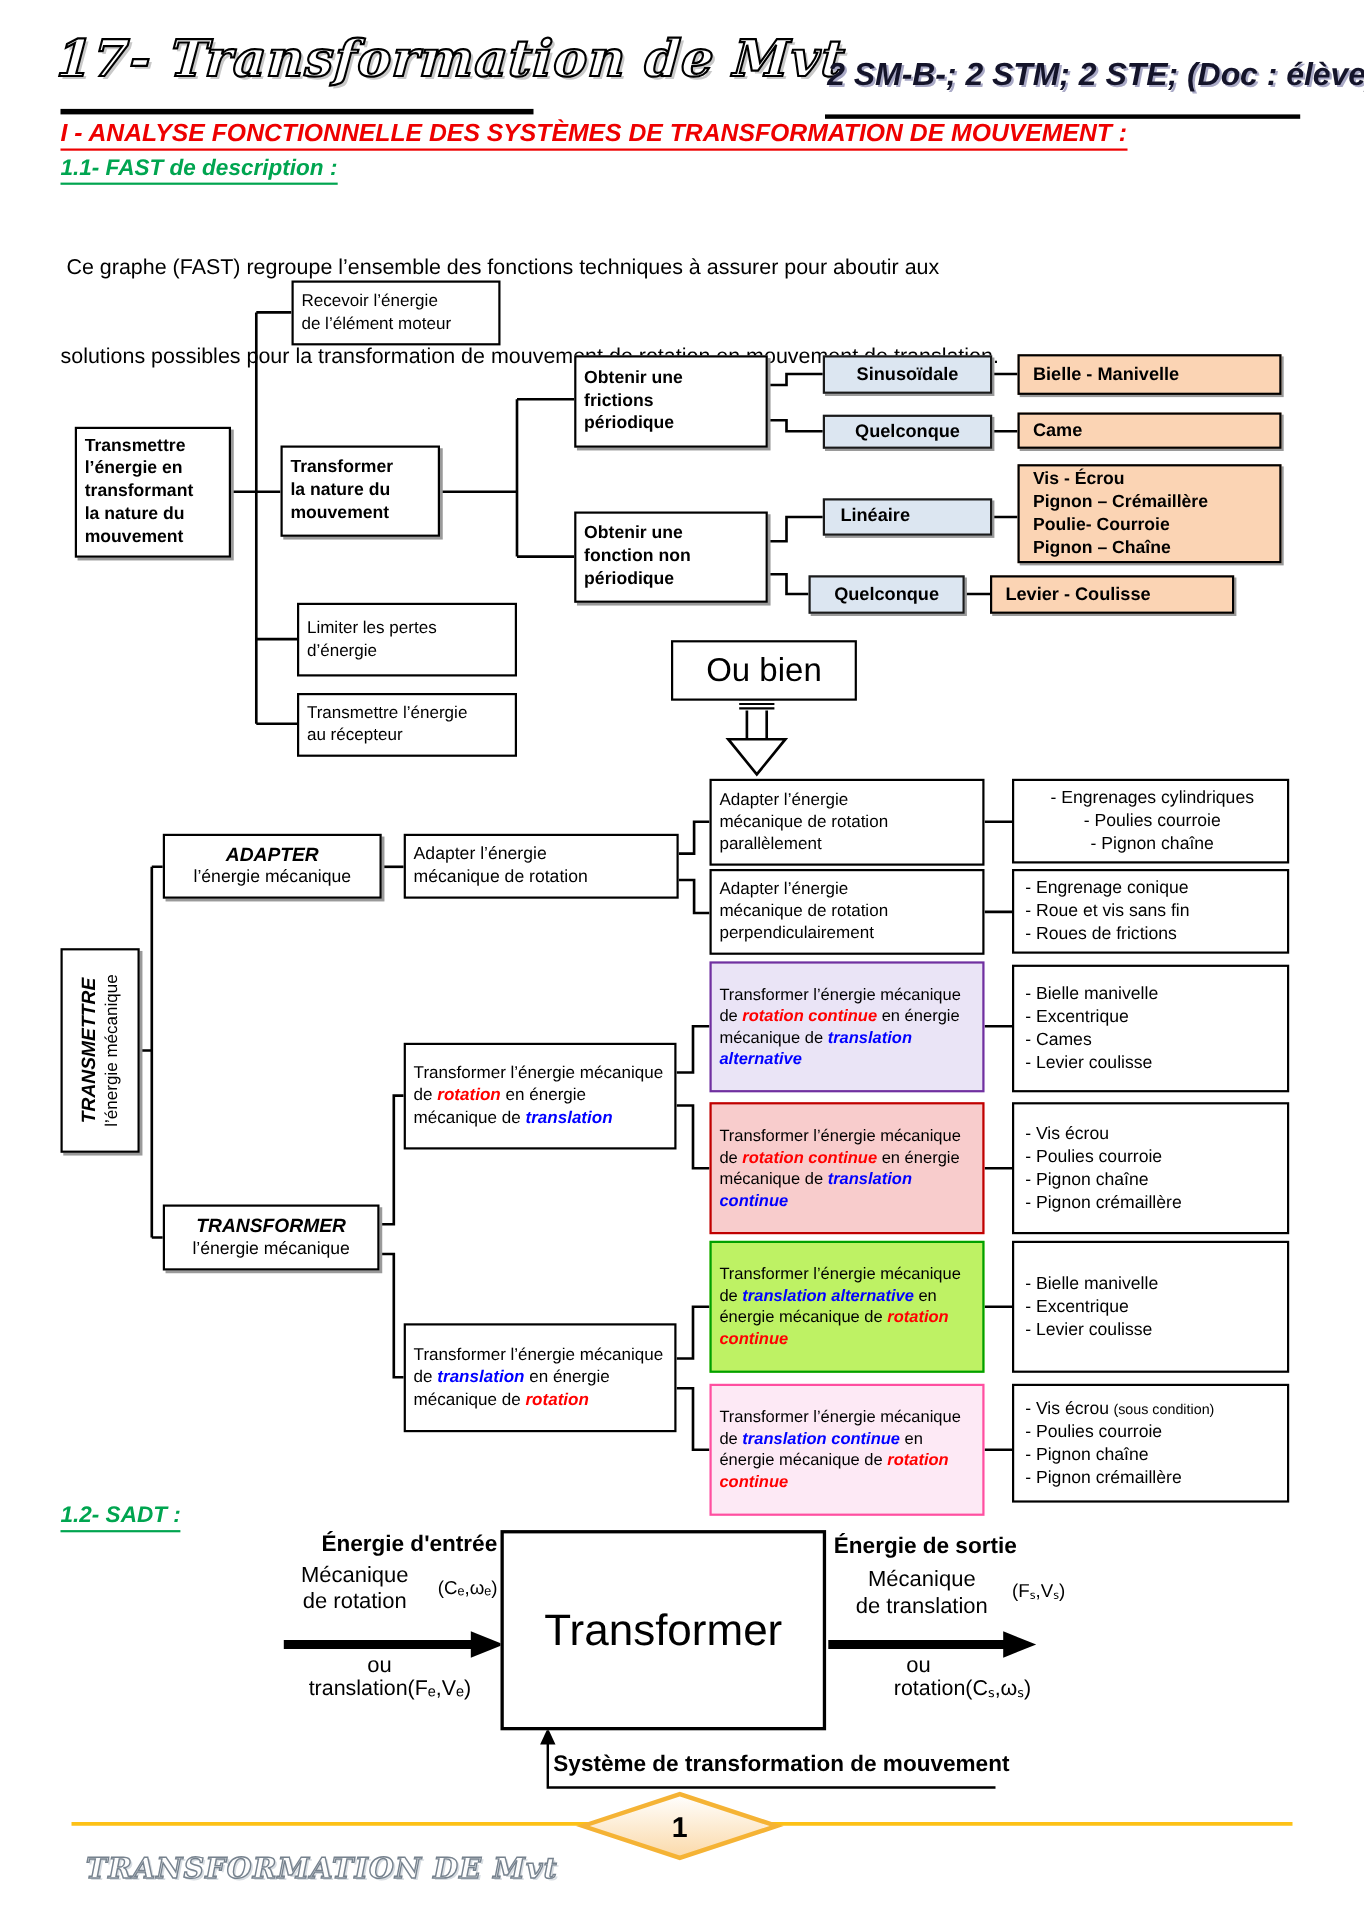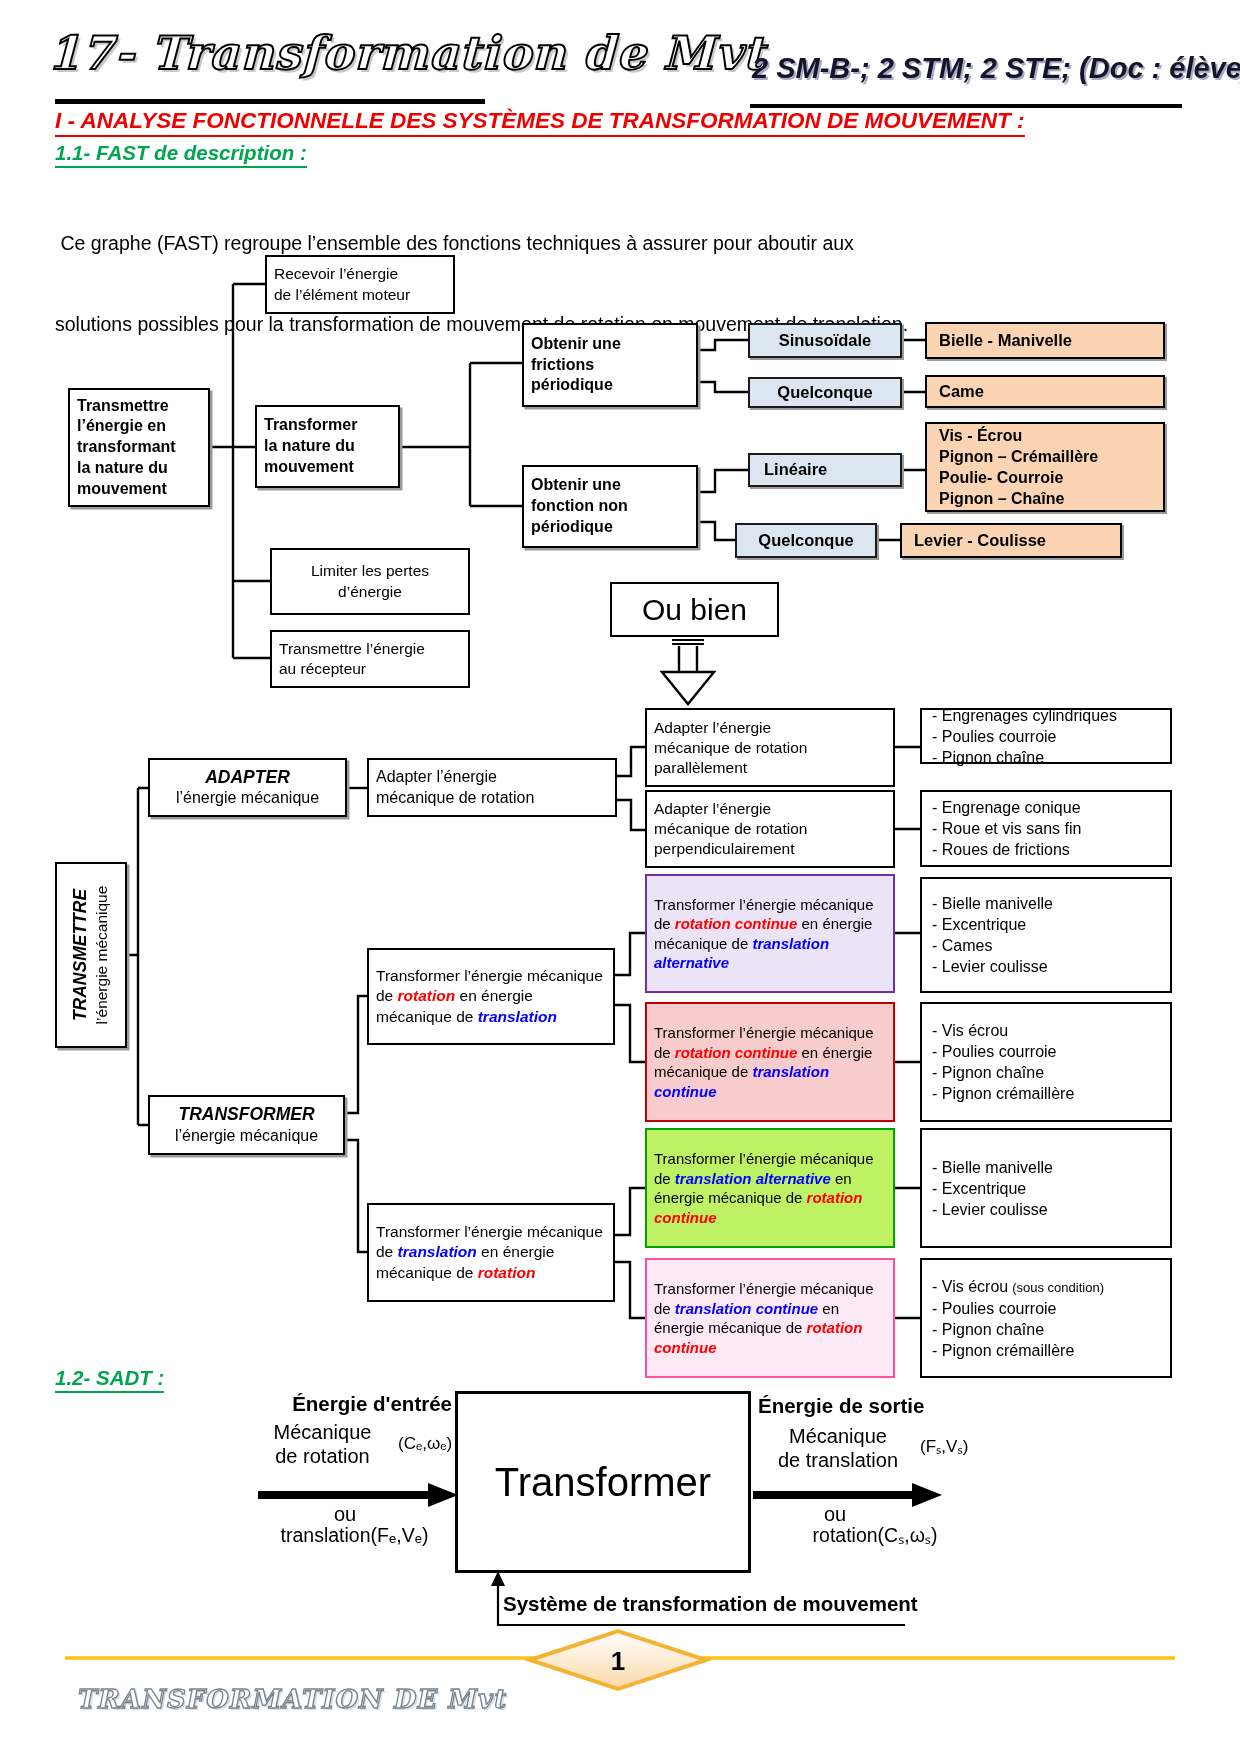--- a/index.html
+++ b/index.html
@@ -130,21 +130,21 @@
     <div>Recevoir l’énergie</div>
     <div>de l’élément moteur</div>
   </div>
 
   <div class="bx bold thick shadow" style="left:255px;top:405px;width:145px;height:83px;font-size:16px;">
     <div>Transformer</div>
     <div>la nature du</div>
     <div>mouvement</div>
   </div>
 
-  <div class="bx" style="left:270px;top:548px;width:200px;height:67px;text-align:center;">
+  <div class="bx" style="left:270px;top:548px;width:200px;height:67px;">
     <div>Limiter les pertes</div>
     <div>d’énergie</div>
   </div>
 
   <div class="bx" style="left:270px;top:630px;width:200px;height:58px;">
     <div>Transmettre l’énergie</div>
     <div>au récepteur</div>
   </div>
 
   <div class="bx bold thick shadow" style="left:522px;top:323px;width:176px;height:84px;font-size:16px;">
@@ -204,21 +204,21 @@
 
   <div class="bx thick seg" style="left:367px;top:1203px;width:248px;height:99px;font-size:15.5px;">
     <div><span class="sk">Transformer l’énergie mécanique de </span><span class="sb">translation</span><span class="sk"> en énergie mécanique de </span><span class="sr">rotation</span></div>
   </div>
 
   <div class="bx" style="left:645px;top:708px;width:250px;height:79px;line-height:20px;">
     <div>Adapter l’énergie</div>
     <div>mécanique de rotation</div>
     <div>parallèlement</div>
   </div>
-  <div class="bx thick list-bx" style="left:920px;top:708px;width:252px;height:56px;">
+  <div class="bx thick list-bx" style="left:920px;top:708px;width:252px;height:77px;text-align:center;">
     <div>- Engrenages cylindriques</div>
     <div>- Poulies courroie</div>
     <div>- Pignon chaîne</div>
   </div>
 
   <div class="bx" style="left:645px;top:790px;width:250px;height:78px;line-height:20px;">
     <div>Adapter l’énergie</div>
     <div>mécanique de rotation</div>
     <div>perpendiculairement</div>
   </div>
@@ -253,21 +253,21 @@
   </div>
   <div class="bx thick list-bx" style="left:920px;top:1128px;width:252px;height:120px;">
     <div>- Bielle manivelle</div>
     <div>- Excentrique</div>
     <div>- Levier coulisse</div>
   </div>
 
   <div class="bx lpink seg" style="left:645px;top:1258px;width:250px;height:120px;">
     <div><span class="sk">Transformer l’énergie mécanique de </span><span class="sb">translation continue</span><span class="sk"> en énergie mécanique de </span><span class="sr">rotation continue</span></div>
   </div>
-  <div class="bx thick list-bx" style="left:920px;top:1258px;width:252px;height:120px;">
+  <div class="bx thick list-bx" style="left:920px;top:1258px;width:252px;height:108px;">
     <div><span>- Vis écrou</span><span class="small-note">(sous condition)</span></div>
     <div>- Poulies courroie</div>
     <div>- Pignon chaîne</div>
     <div>- Pignon crémaillère</div>
   </div>
 
   <div class="h-green" style="left:55px;top:1366px;">1.2- SADT :</div>
 
   <div class="sadt-box">Transformer</div>
 

